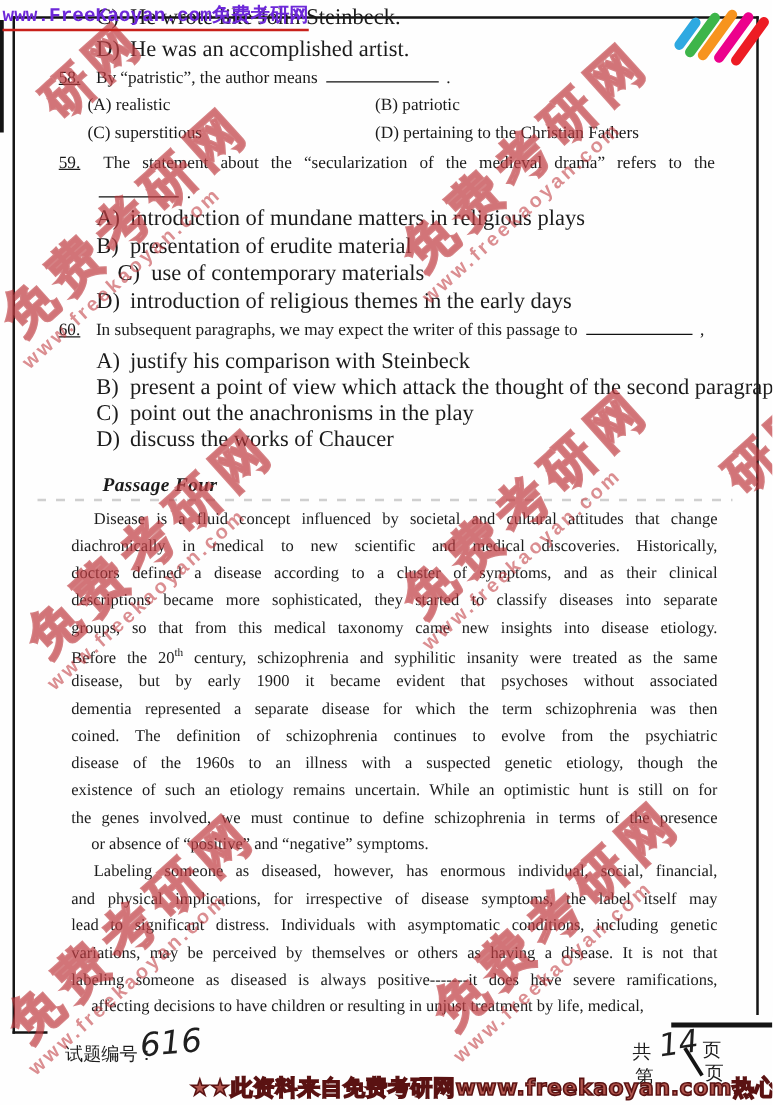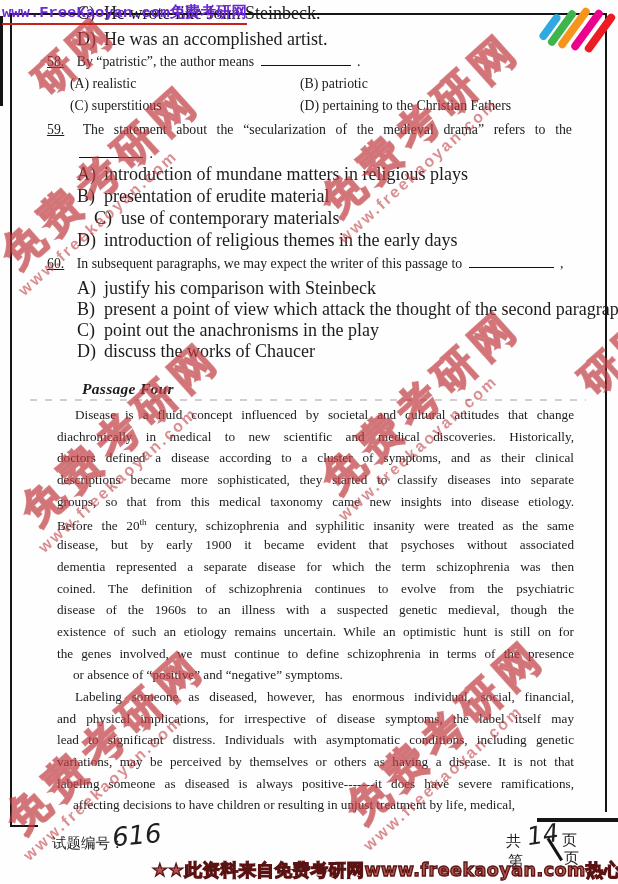--- a/index.html
+++ b/index.html
@@ -149,21 +149,21 @@
     <div class="para" id="para1" style="top:404px;">
         <div class="pline indent">Disease is a fluid concept influenced by societal and cultural attitudes that change</div>
         <div class="pline">diachronically in medical to new scientific and medical discoveries. Historically,</div>
         <div class="pline">doctors defined a disease according to a cluster of symptoms, and as their clinical</div>
         <div class="pline">descriptions became more sophisticated, they started to classify diseases into separate</div>
         <div class="pline">groups, so that from this medical taxonomy came new insights into disease etiology.</div>
         <div class="pline">Before the 20<sup>th</sup> century, schizophrenia and syphilitic insanity were treated as the same</div>
         <div class="pline">disease, but by early 1900 it became evident that psychoses without associated</div>
         <div class="pline">dementia represented a separate disease for which the term schizophrenia was then</div>
         <div class="pline">coined. The definition of schizophrenia continues to evolve from the psychiatric</div>
-        <div class="pline">disease of the 1960s to an illness with a suspected genetic medieval, though the</div>
+        <div class="pline">disease of the 1960s to an illness with a suspected genetic etiology, though the</div>
         <div class="pline">existence of such an etiology remains uncertain. While an optimistic hunt is still on for</div>
         <div class="pline">the genes involved, we must continue to define schizophrenia in terms of the presence</div>
         <div class="pline lastline">or absence of “positive” and “negative” symptoms.</div>
       </div>
     <div class="para" id="para2" style="top:686px;">
         <div class="pline indent">Labeling someone as diseased, however, has enormous individual, social, financial,</div>
         <div class="pline">and physical implications, for irrespective of disease symptoms, the label itself may</div>
         <div class="pline">lead to significant distress. Individuals with asymptomatic conditions, including genetic</div>
         <div class="pline">variations, may be perceived by themselves or others as having a disease. It is not that</div>
         <div class="pline">labeling someone as diseased is always positive-------it does have severe ramifications,</div>

